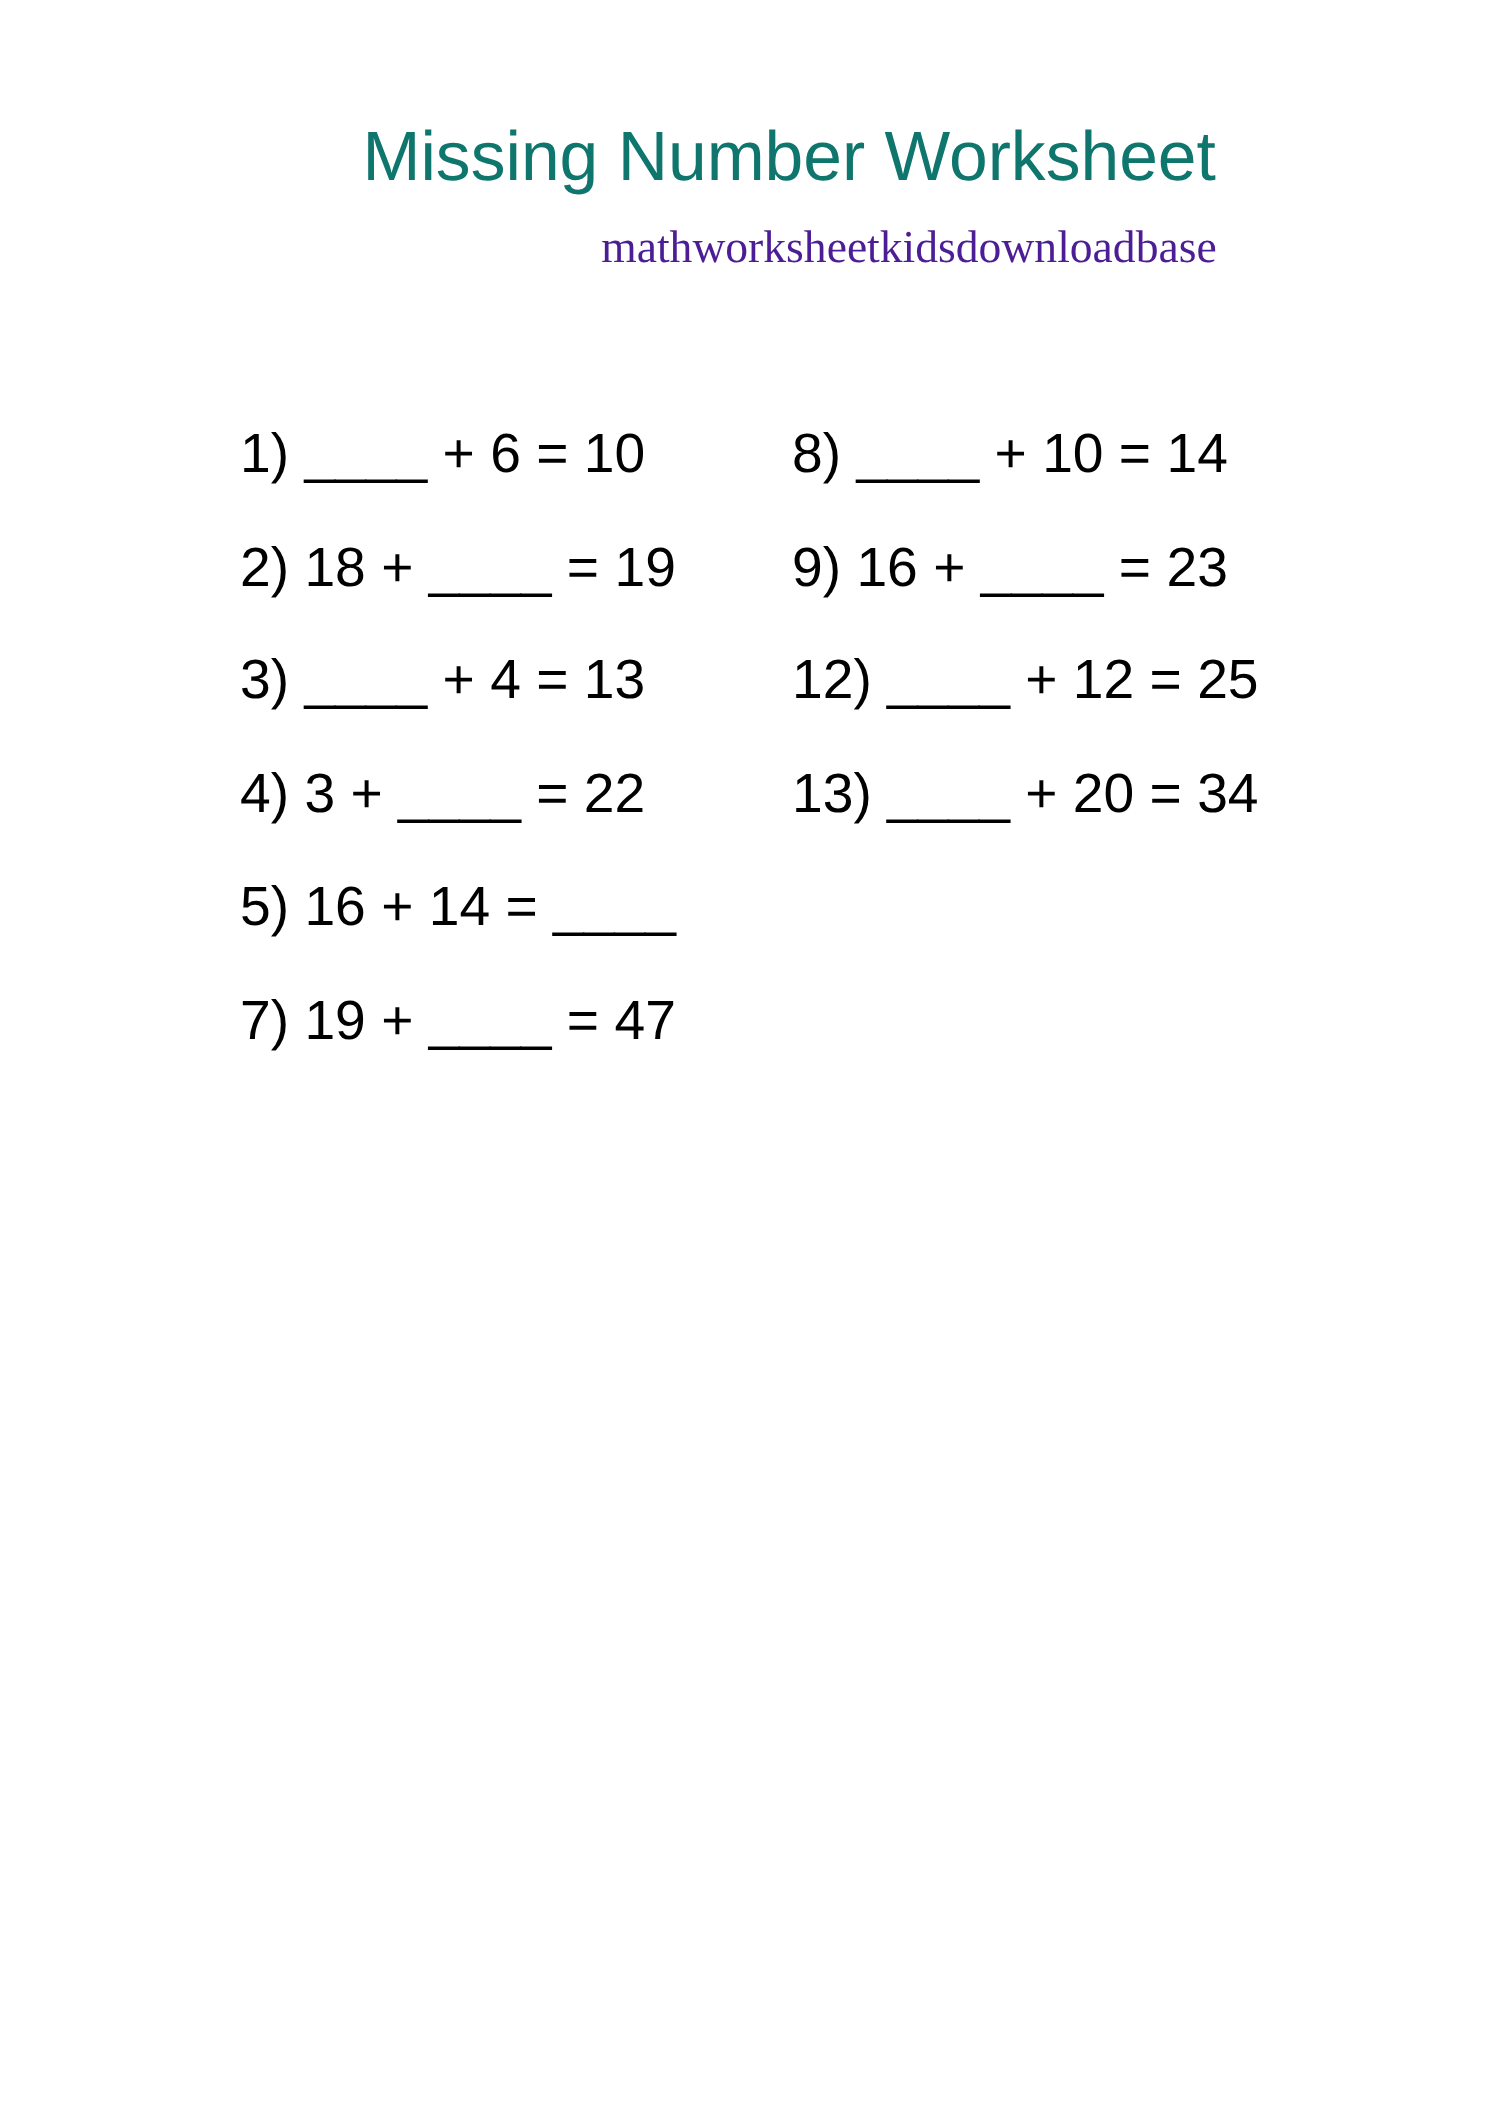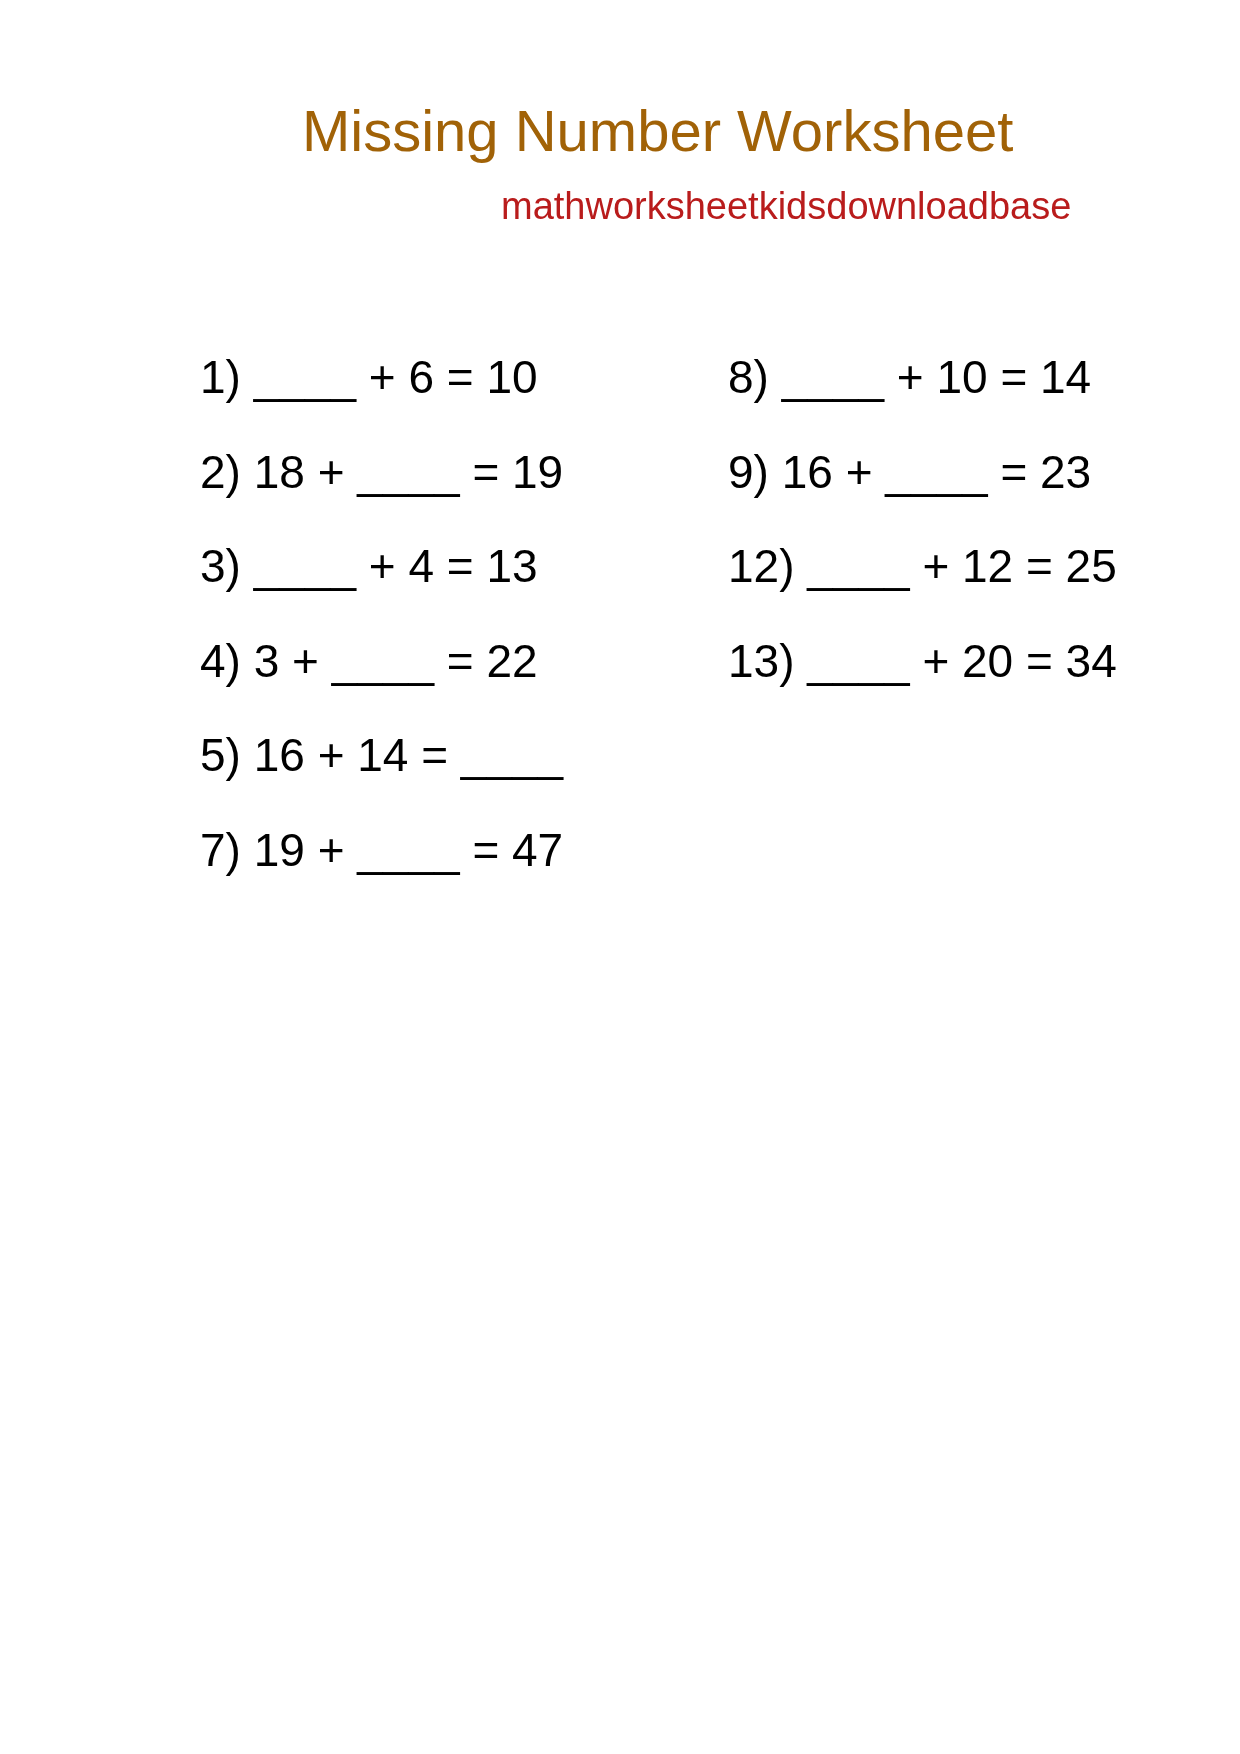--- a/index.html
+++ b/index.html
@@ -1,22 +1,22 @@
 <!DOCTYPE html>
 <html><head>
 <meta charset="utf-8">
 <style>
   html, body { margin: 0; padding: 0; background: #ffffff; }
   body { width: 1240px; height: 1754px; position: relative; overflow: hidden;
          font-family: "Liberation Sans", sans-serif; color: #000; }
-  .title { position: absolute; left: 302px; top: 96px; font-size: 58px; line-height: 70px; white-space: nowrap; color: #a16207; }
-  .subtitle { position: absolute; left: 501px; top: 183px; font-size: 38px; line-height: 46px; white-space: nowrap; color: #b91c1c; }
+  .title { position: absolute; left: 302px; top: 96px; font-size: 58px; line-height: 70px; white-space: nowrap; color: #0f766e; }
+  .subtitle { position: absolute; left: 501px; top: 183px; font-size: 38px; line-height: 46px; white-space: nowrap; color: #4c1d95; font-family: Liberation Serif, serif; }
   .col { position: absolute; top: 350px; }
   .col.left { left: 200px; }
-  .col.right { left: 728px; }
+  .col.right { left: 660px; }
   .problem { height: 94.5px; font-size: 46px; line-height: 54px; white-space: nowrap; color: #000; }
 </style>
 </head>
 <body>
 
 <div>
   <div class="title">Missing Number Worksheet</div>
   <div class="subtitle">mathworksheetkidsdownloadbase</div>
 
   <div class="col left">

